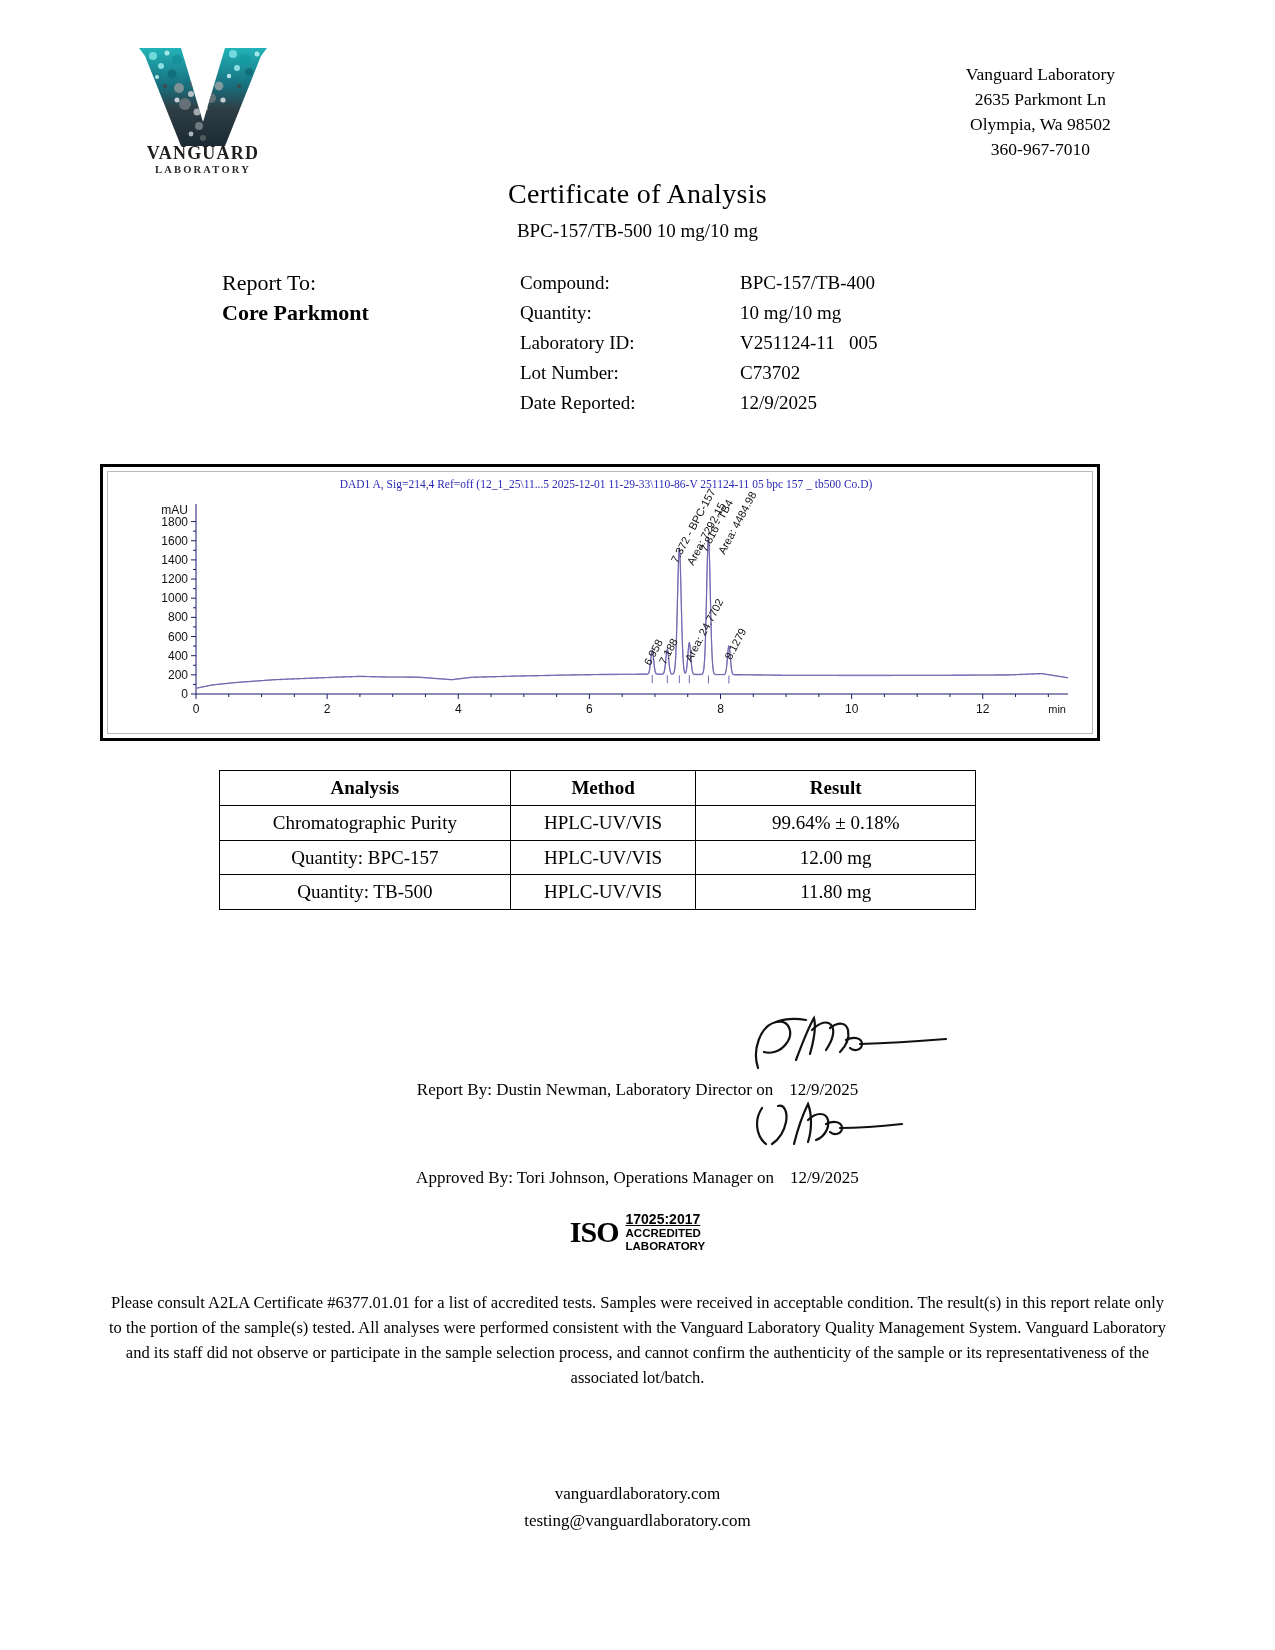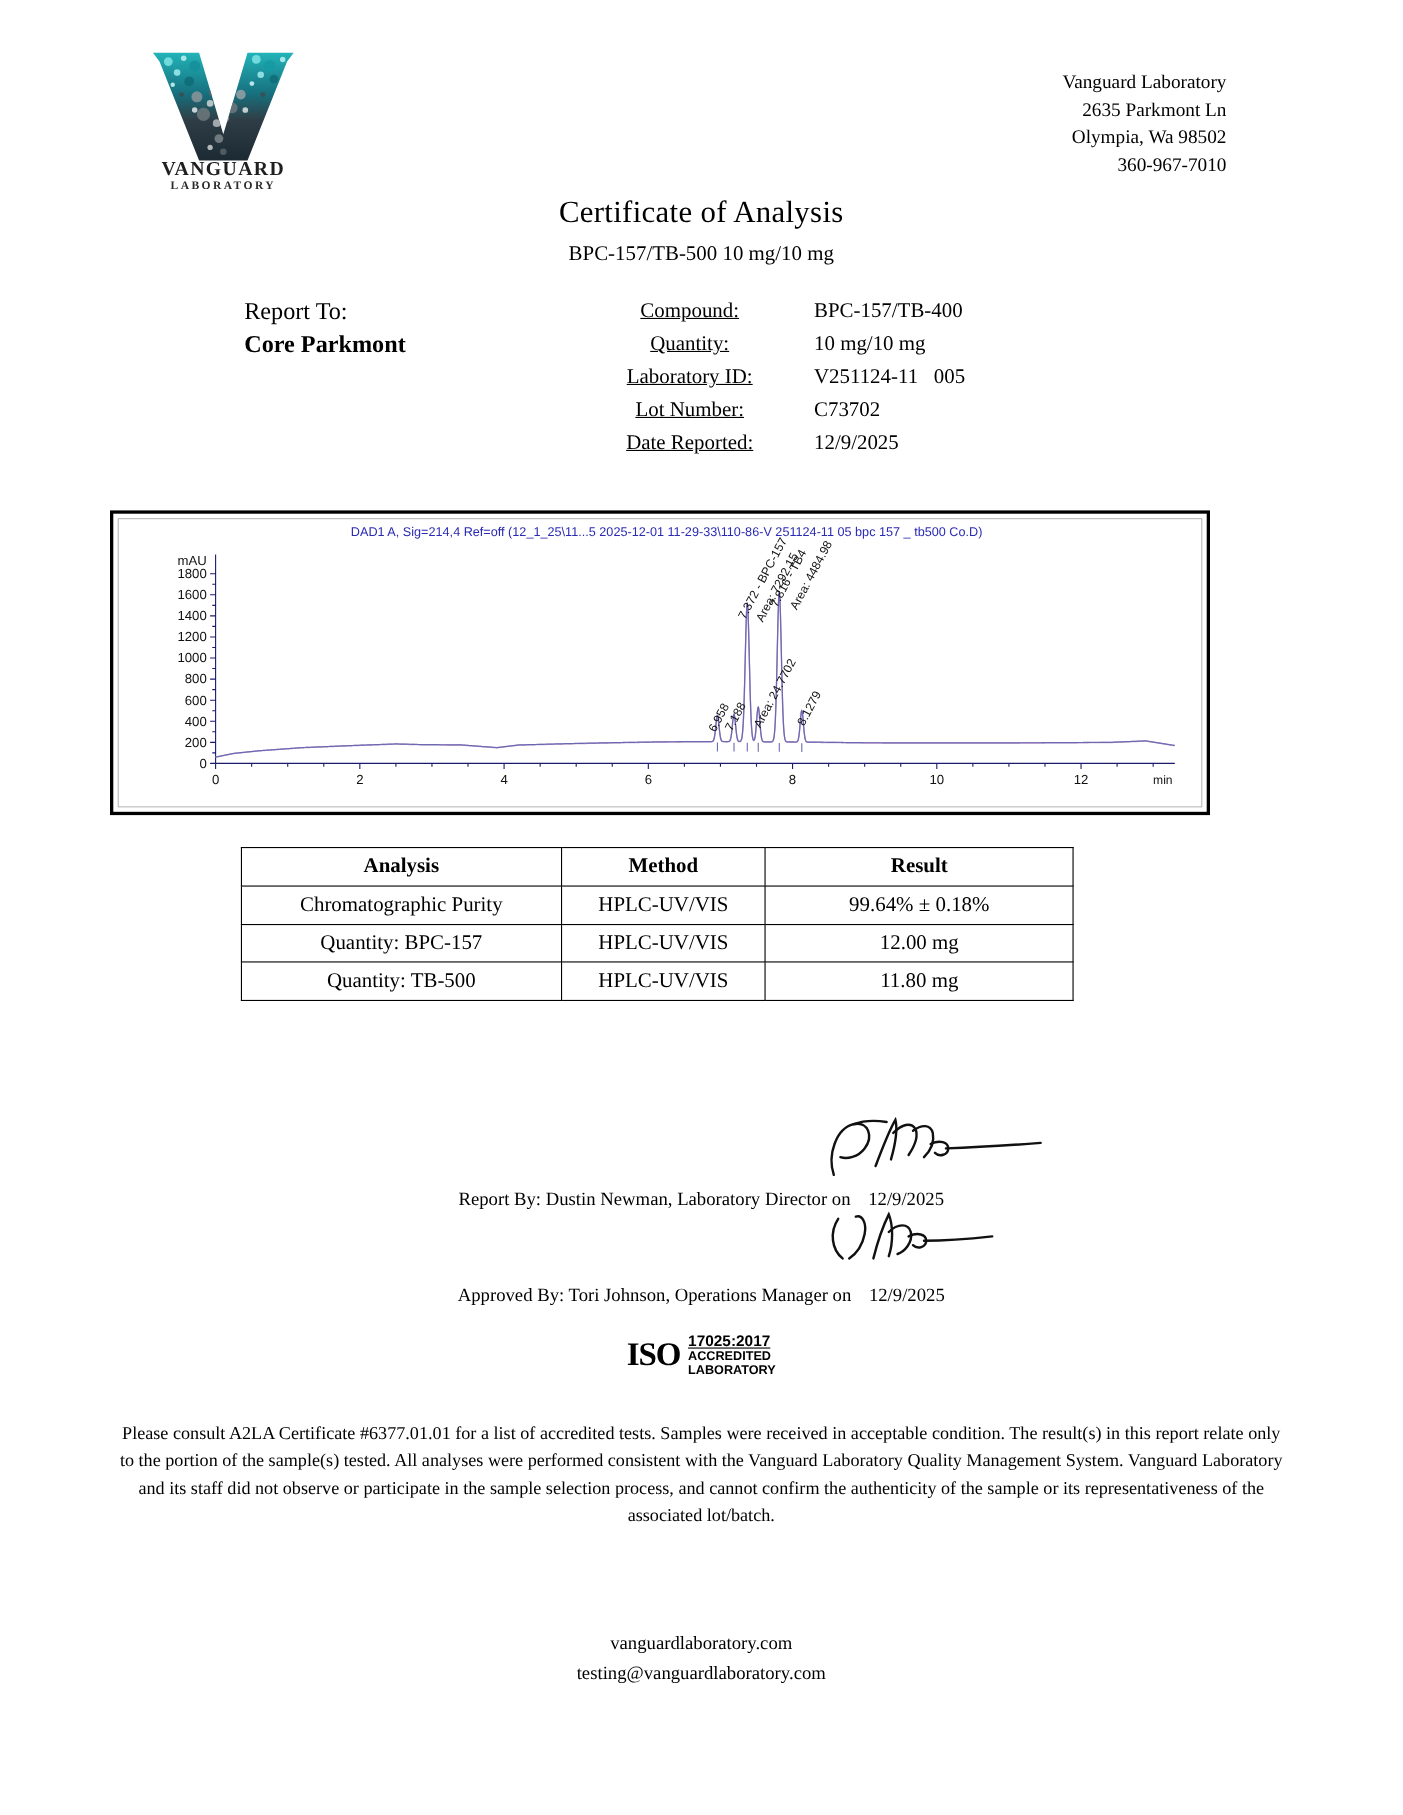--- a/index.html
+++ b/index.html
@@ -28,52 +28,52 @@
     color: #1f1f1f; line-height: 1; margin-top: -6px;
     text-align: center; white-space: nowrap;
   }
   .logo-sub {
     font-family: "Liberation Serif", serif;
     font-size: 10.5px; font-weight: bold; letter-spacing: 2.2px;
     color: #2a2a2a; margin-top: 2px; text-align: center;
   }
   .addr {
     position: absolute; right: 160px; top: 62px;
-    text-align: right; font-size: 17.5px; line-height: 25px;
+    text-align: center; font-size: 17.5px; line-height: 25px;
   }
 
   
   .title-wrap { text-align: center; margin-top: -6px; }
   .doc-title { font-size: 28px; line-height: 1.05; font-weight: normal; letter-spacing: 0.3px; }
   .doc-subtitle { font-size: 19px; margin-top: 12px; }
 
   
   .info { position: relative; height: 152px; margin-top: 26px; }
   .info-left { position: absolute; left: 222px; top: 0; font-size: 22px; line-height: 30px; }
   .info-left .client { font-weight: bold; }
   .info-right {
     position: absolute; left: 520px; top: 0; width: 470px;
     font-size: 19px; line-height: 30px;
   }
   .info-row { display: flex; }
-  .info-label { width: 220px; text-align: center; padding-right: 6px; white-space: nowrap; text-decoration: underline; }
+  .info-label { width: 220px; text-align: left; padding-right: 6px; white-space: nowrap; }
   .info-value { white-space: pre; }
 
   
   .chrom-frame {
     position: absolute; left: 100px; top: 464px;
     width: 1000px; height: 277px;
     border: 3px solid #000;
     background: #fff;
   }
   .chrom-inner { position: absolute; inset: 4px; border: 1px solid #b9b9b9; background:#fff; overflow:hidden; }
   .chrom-title {
     position: absolute; left: 12px; right: 0; top: 6px;
     text-align: center;
-    font-family: Liberation Sans, sans-serif;
+    font-family: Liberation Serif, serif;
     font-size: 11.5px; color: #2a2ab4; white-space: nowrap;
   }
   .chrom-svg { position: absolute; left: 0; top: 0; }
 
   
   .results {
     position: absolute; left: 219px; top: 770px;
     width: 757px;
     border-collapse: collapse;
   }

